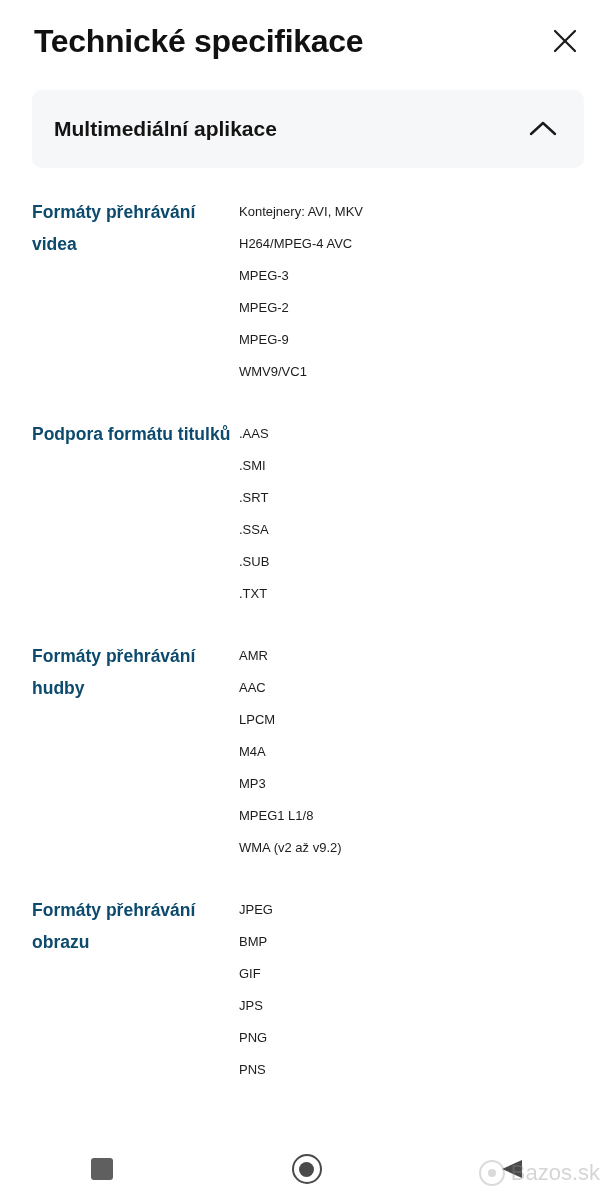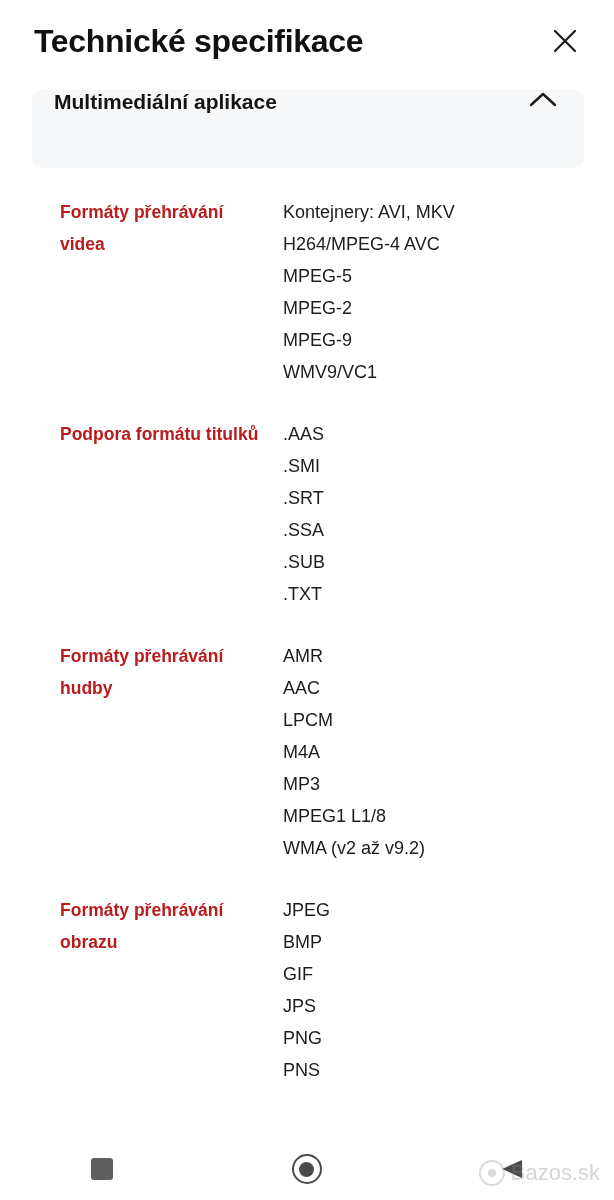--- a/index.html
+++ b/index.html
@@ -40,21 +40,21 @@
   }
   .close-btn svg { display: block; }
 
   
   .section-bar {
     margin: 12px 30px 0 32px;
     background: #f6f7f8;
     border-radius: 10px;
     height: 78px;
     display: flex;
-    align-items: flex-start;
+    align-items: center;
     justify-content: space-between;
     padding: 0 26px 0 22px;
     cursor: pointer;
   }
   .section-title {
     font-size: 21px;
     font-weight: bold;
     color: #141414;
   }
   .chevron svg { display: block; }
@@ -67,30 +67,28 @@
     display: flex;
     align-items: flex-start;
     margin-bottom: 30px;
   }
   .spec-label {
     width: 207px;
     flex: 0 0 207px;
     font-size: 17.5px;
     font-weight: bold;
     line-height: 32px;
-    color: #b91c1c;
+    color: #0c4a6e;
     padding-right: 8px;
-    margin-left: 28px;
   }
   .spec-values {
     flex: 1 1 auto;
-    font-size: 18px;
+    font-size: 13px;
     line-height: 32px;
     color: #1c1c1c;
-    margin-left: 16px;
   }
   .spec-values div { white-space: nowrap; }
 
   
   .navbar {
     position: absolute;
     left: 0;
     bottom: 0;
     width: 614px;
     height: 62px;
@@ -189,21 +187,21 @@
   </div>
 </div>
 
 <div class="spec-list">
 
   <div class="spec-row">
     <div class="spec-label">Formáty přehrávání videa</div>
     <div class="spec-values">
       <div>Kontejnery: AVI, MKV</div>
       <div>H264/MPEG-4 AVC</div>
-      <div>MPEG-5</div>
+      <div>MPEG-3</div>
       <div>MPEG-2</div>
       <div>MPEG-9</div>
       <div>WMV9/VC1</div>
     </div>
   </div>
 
   <div class="spec-row">
     <div class="spec-label">Podpora formátu titulků</div>
     <div class="spec-values">
       <div>.AAS</div>

